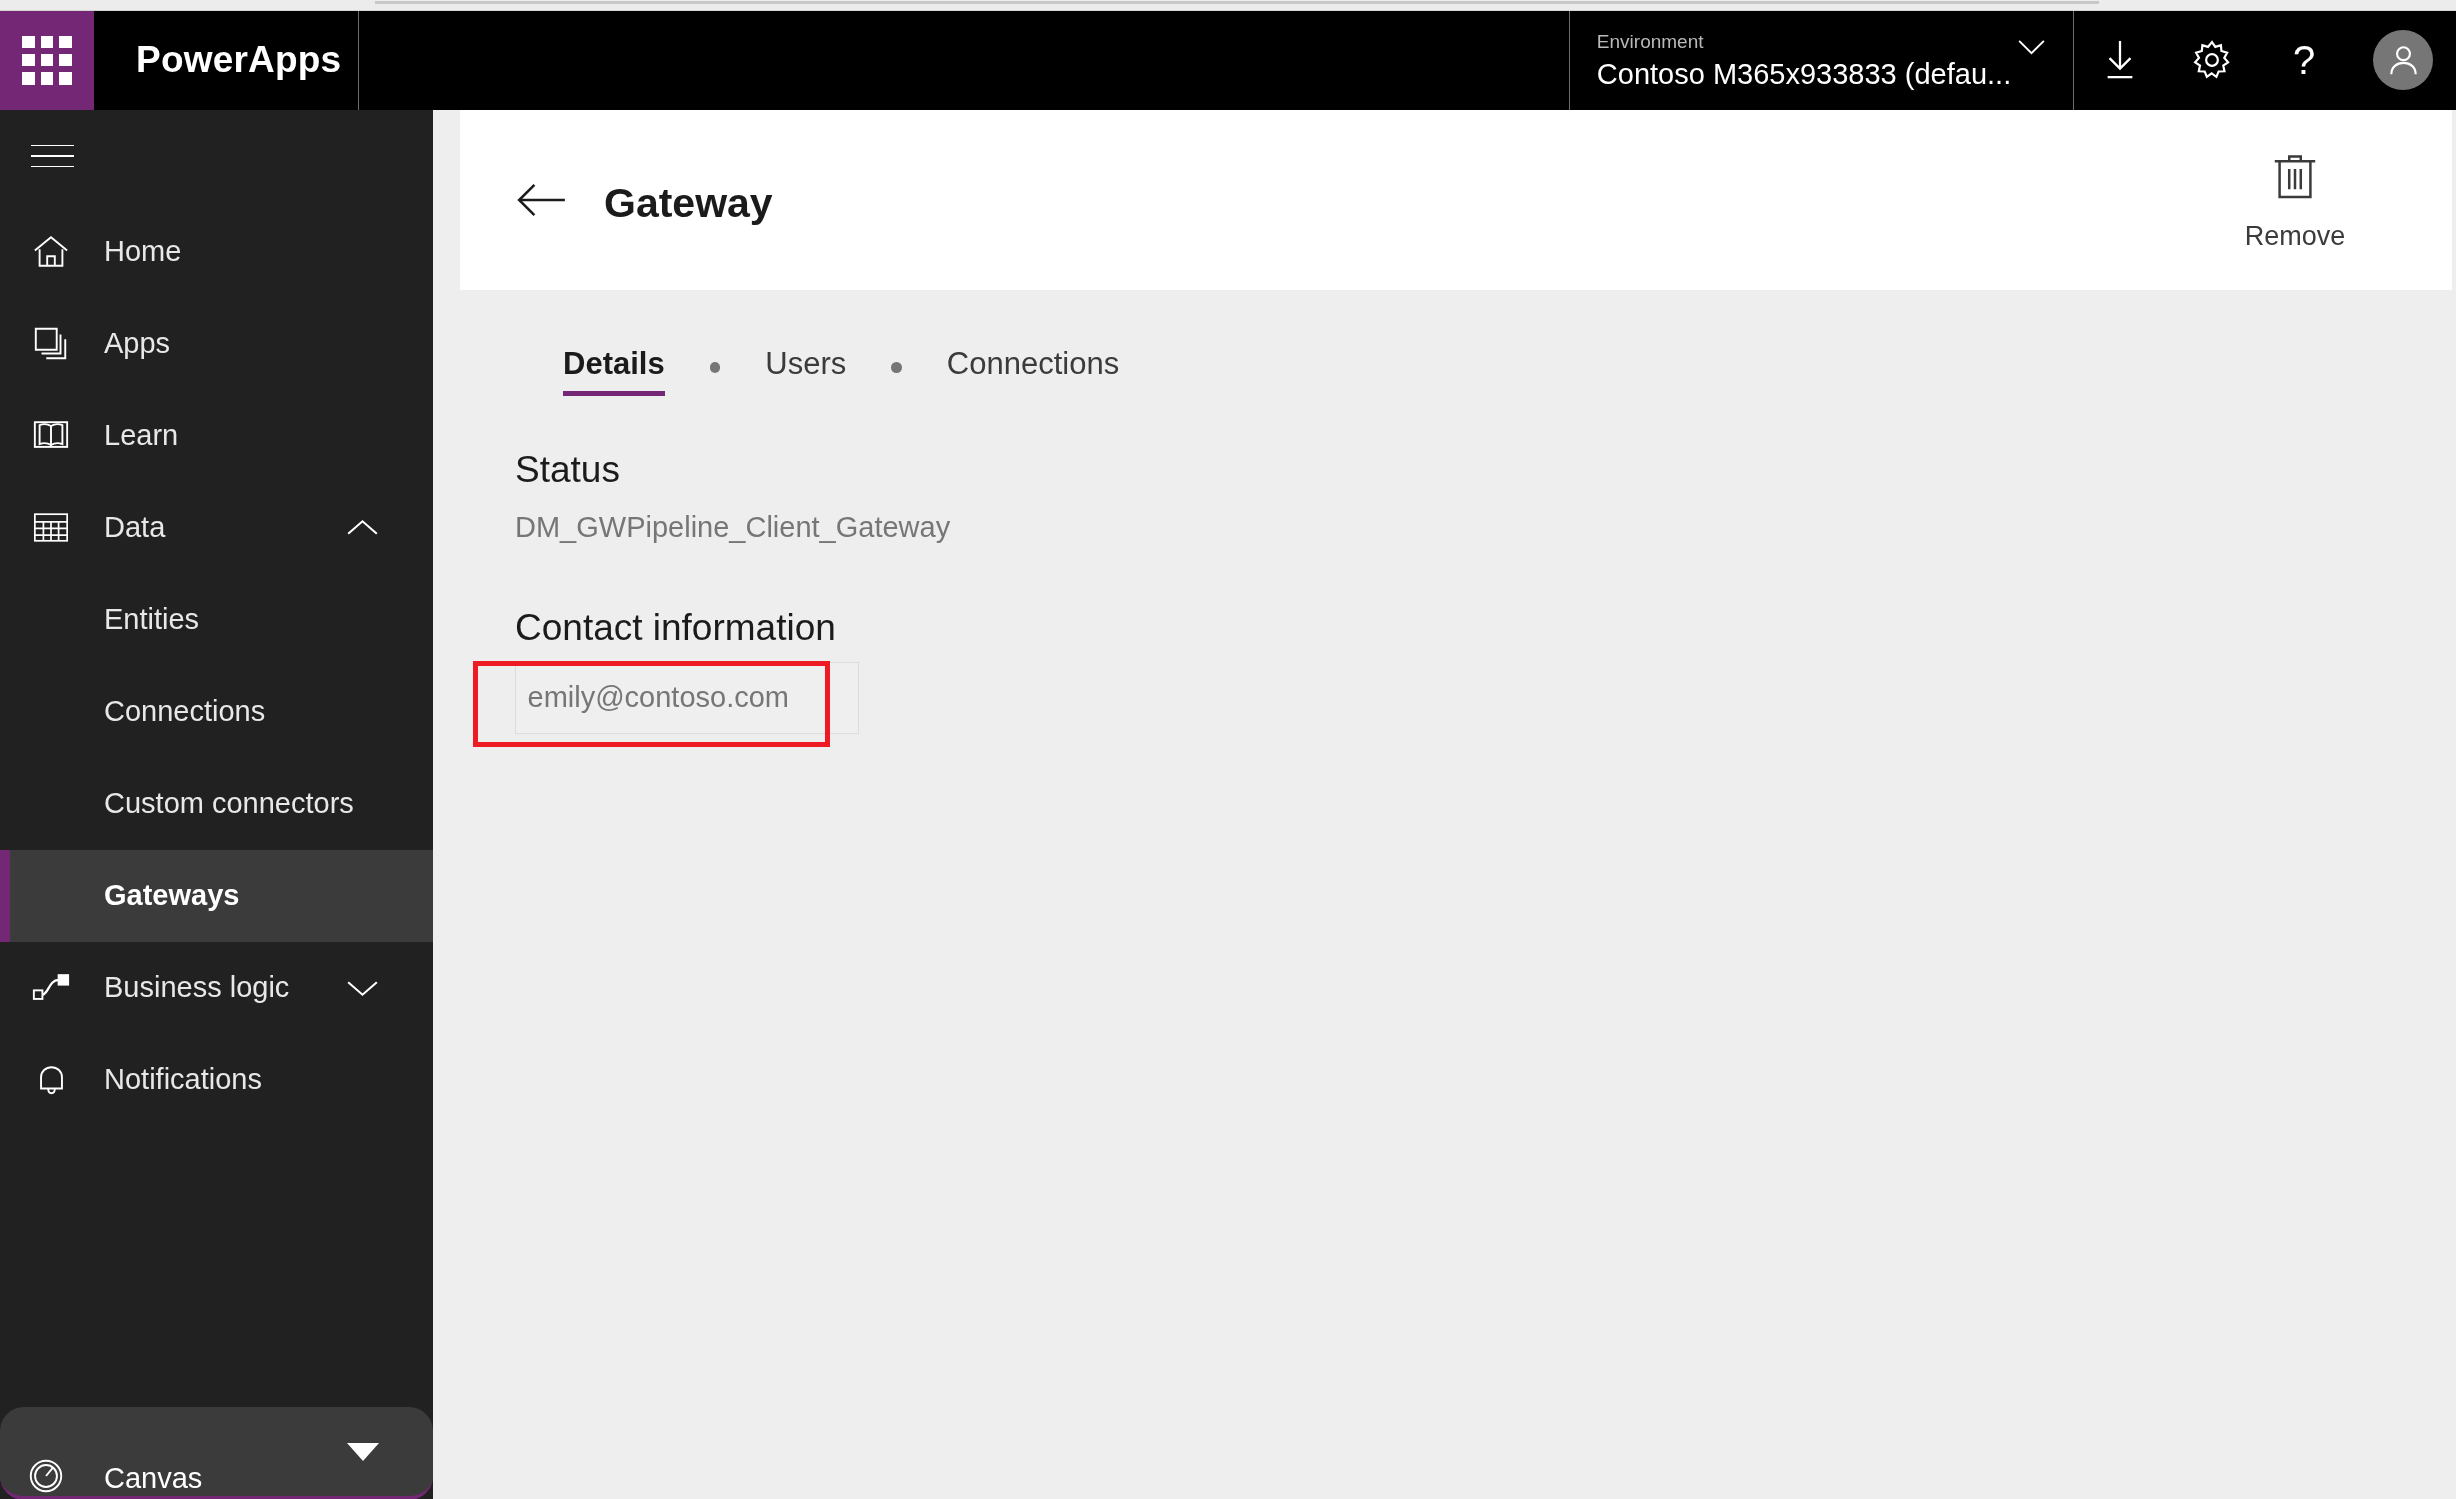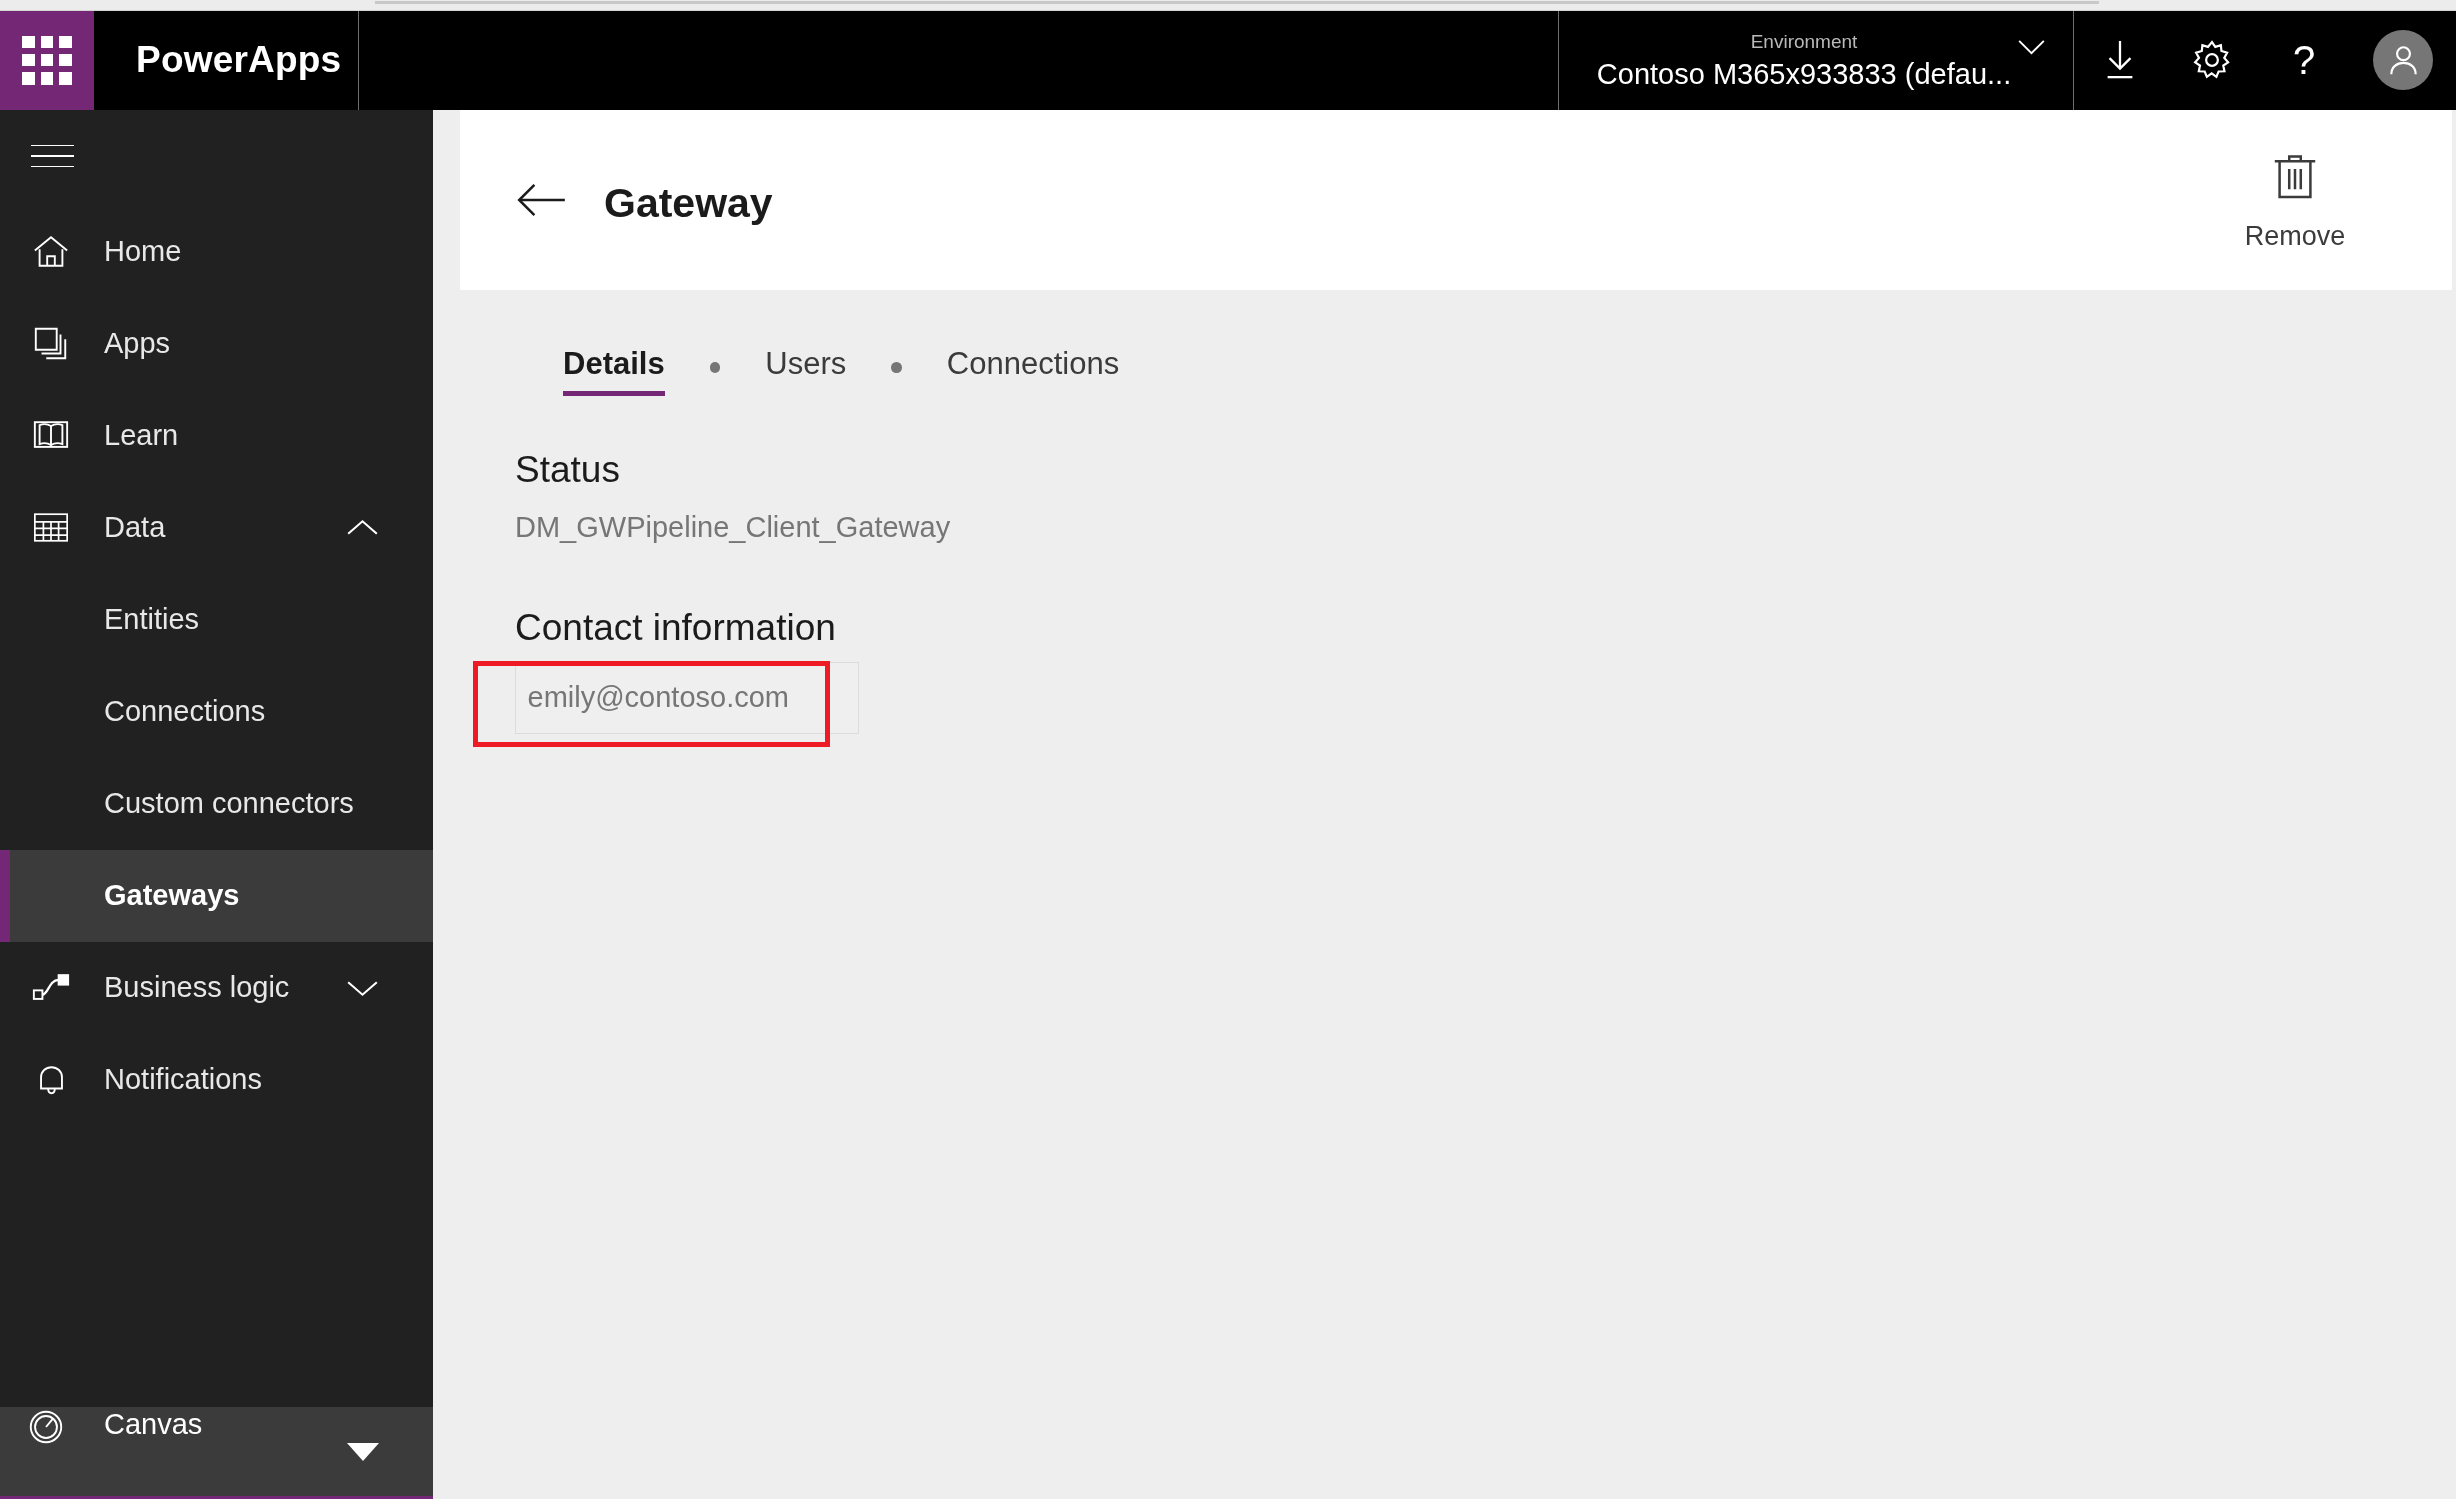--- a/index.html
+++ b/index.html
@@ -74,26 +74,25 @@
     letter-spacing: 0.2px;
     border-right: 1.9px solid #6d6d6d;
   }
 
   .header-spacer { flex: 1 1 auto; }
 
   .env-block {
     flex: 0 0 469px;
     display: flex;
     align-items: center;
-    padding: 0 27px 0 38px;
+    padding: 0 27px 0 27px;
     border-left: 1.9px solid #6d6d6d;
     border-right: 1.9px solid #6d6d6d;
     cursor: pointer;
     position: relative;
-    text-align: center;
   }
   .env-text { flex: 1 1 auto; min-width: 0; }
   .env-label {
     color: #b9b9b9;
     font-size: 19px;
     line-height: 25px;
     margin-bottom: 2.9px;
   }
   .env-value {
     color: #ffffff;
@@ -227,23 +226,24 @@
     background: #742774;
   }
   .nav-sub-wrap { position: relative; }
 
   .sidebar-footer {
     flex: 0 0 auto;
     height: 93px;
     background: #3b3b3b;
     border-bottom: 4.8px solid #742774;
     display: flex;
-    align-items: flex-start;
+    align-items: flex-end;
     cursor: pointer;
     position: relative;
+    border-radius: 24px;
   }
   .sidebar-footer .nav-icon { margin-left: 23px; margin-right: 35px; }
   .sidebar-footer .nav-label { color: #ffffff; }
   .footer-caret {
     position: absolute;
     right: 54px;
     top: 50%;
     transform: translateY(-50%);
     width: 0; height: 0;
     border-left: 16.3px solid transparent;

